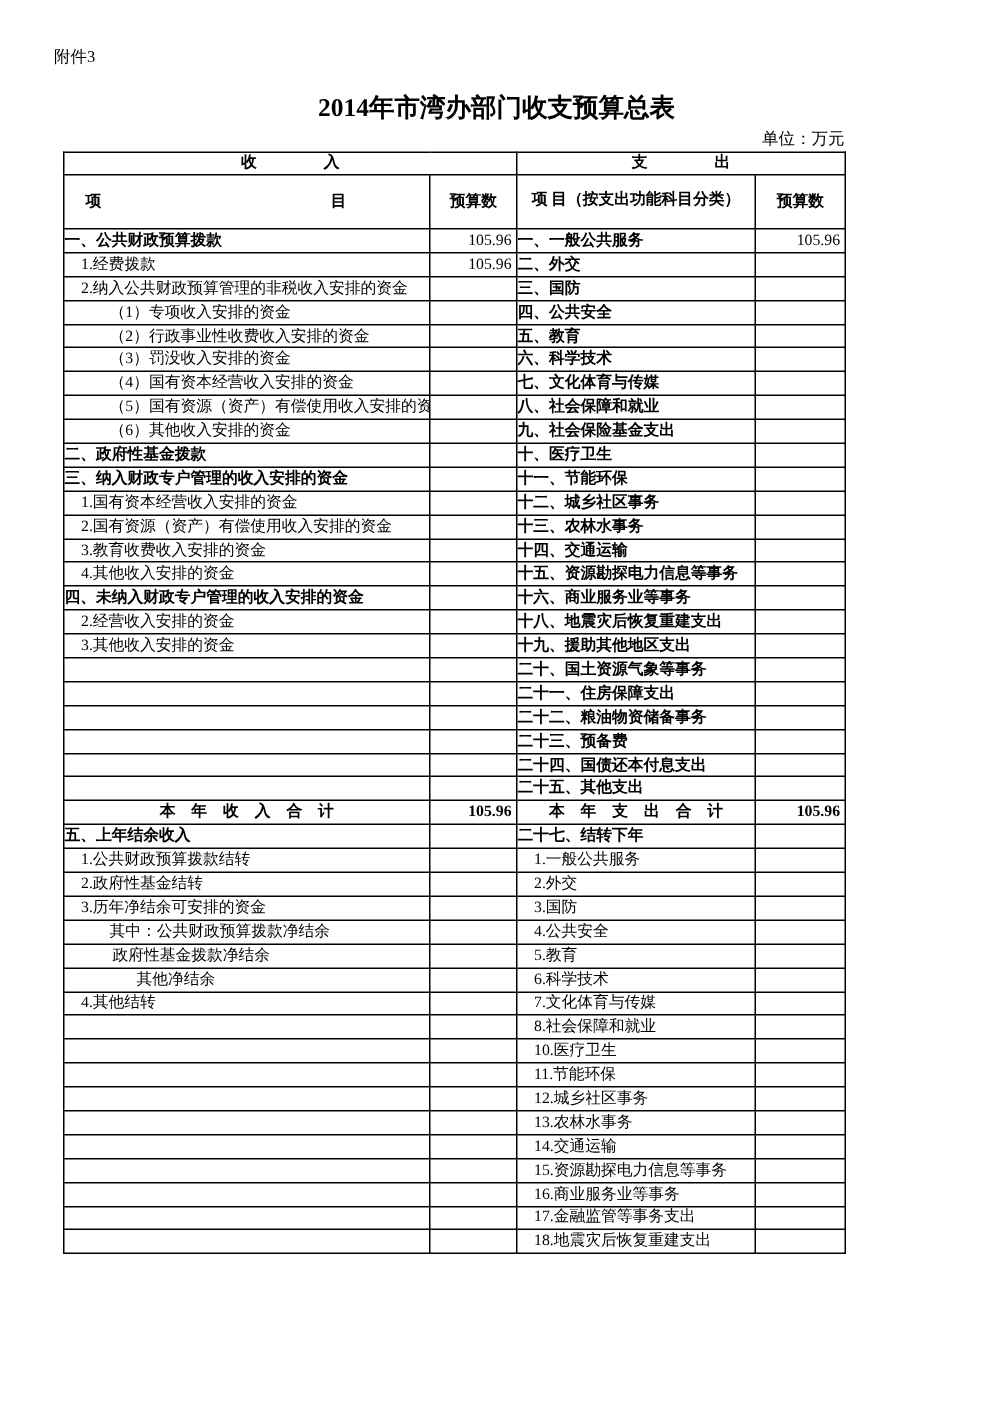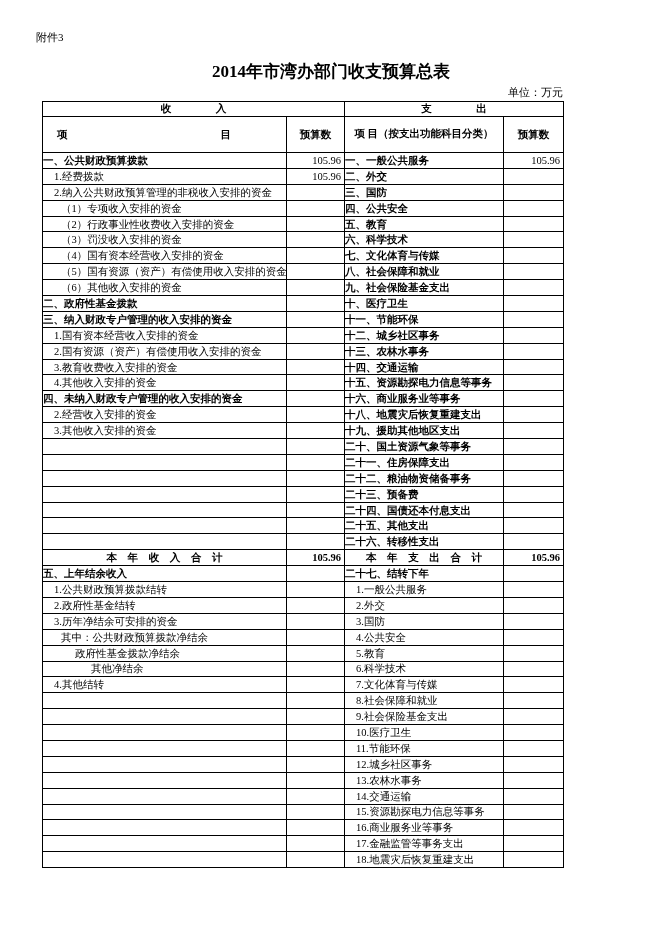--- a/index.html
+++ b/index.html
@@ -37,21 +37,21 @@
     padding: 0 3px; overflow: hidden; white-space: nowrap;
   }
   th { font-weight: bold; text-align: center; }
   th.grp { word-spacing: 42px; height: 15px; }
   th.spread { text-align: justify; text-align-last: justify; padding: 0 55px 0 14px; }
   th.wrap { white-space: normal; height: 36px; line-height: 1.15; padding: 0 6px; }
   td.item { text-align: left; }
   td.val  { text-align: right; }
   .ind0 { padding-left: 0; font-weight: bold; }
   .ind1 { padding-left: 11px; }
-  .ind2 { padding-left: 18px; }
+  .ind2 { padding-left: 30px; }
   .ind3 { padding-left: 32px; }
   .ind4 { padding-left: 48px; }
   tr.total td { font-weight: bold; }
   tr.total td.tlabel { text-align: center; word-spacing: 8px; }
 </style>
 </head>
 <body>
 
 <div class="page">
 
@@ -218,26 +218,20 @@
           <td class="val"></td>
           <td class="item ind0">二十四、国债还本付息支出</td>
           <td class="val"></td>
         </tr>
         <tr>
           <td class="item ind0"></td>
           <td class="val"></td>
           <td class="item ind0">二十五、其他支出</td>
           <td class="val"></td>
         </tr>
-        <tr>
-          <td class="item ind0"></td>
-          <td class="val"></td>
-          <td class="item ind0">二十六、转移性支出</td>
-          <td class="val"></td>
-        </tr>
       </tbody>
     <tbody>
       <tr class="total">
         <td class="tlabel">本 年 收 入 合 计</td>
         <td class="val">105.96</td>
         <td class="tlabel">本 年 支 出 合 计</td>
         <td class="val">105.96</td>
       </tr>
     </tbody>
     <tbody>
@@ -291,26 +285,20 @@
         </tr>
         <tr>
           <td class="item ind0"></td>
           <td class="val"></td>
           <td class="item ind1">8.社会保障和就业</td>
           <td class="val"></td>
         </tr>
         <tr>
           <td class="item ind0"></td>
           <td class="val"></td>
-          <td class="item ind1">9.社会保险基金支出</td>
-          <td class="val"></td>
-        </tr>
-        <tr>
-          <td class="item ind0"></td>
-          <td class="val"></td>
           <td class="item ind1">10.医疗卫生</td>
           <td class="val"></td>
         </tr>
         <tr>
           <td class="item ind0"></td>
           <td class="val"></td>
           <td class="item ind1">11.节能环保</td>
           <td class="val"></td>
         </tr>
         <tr>

